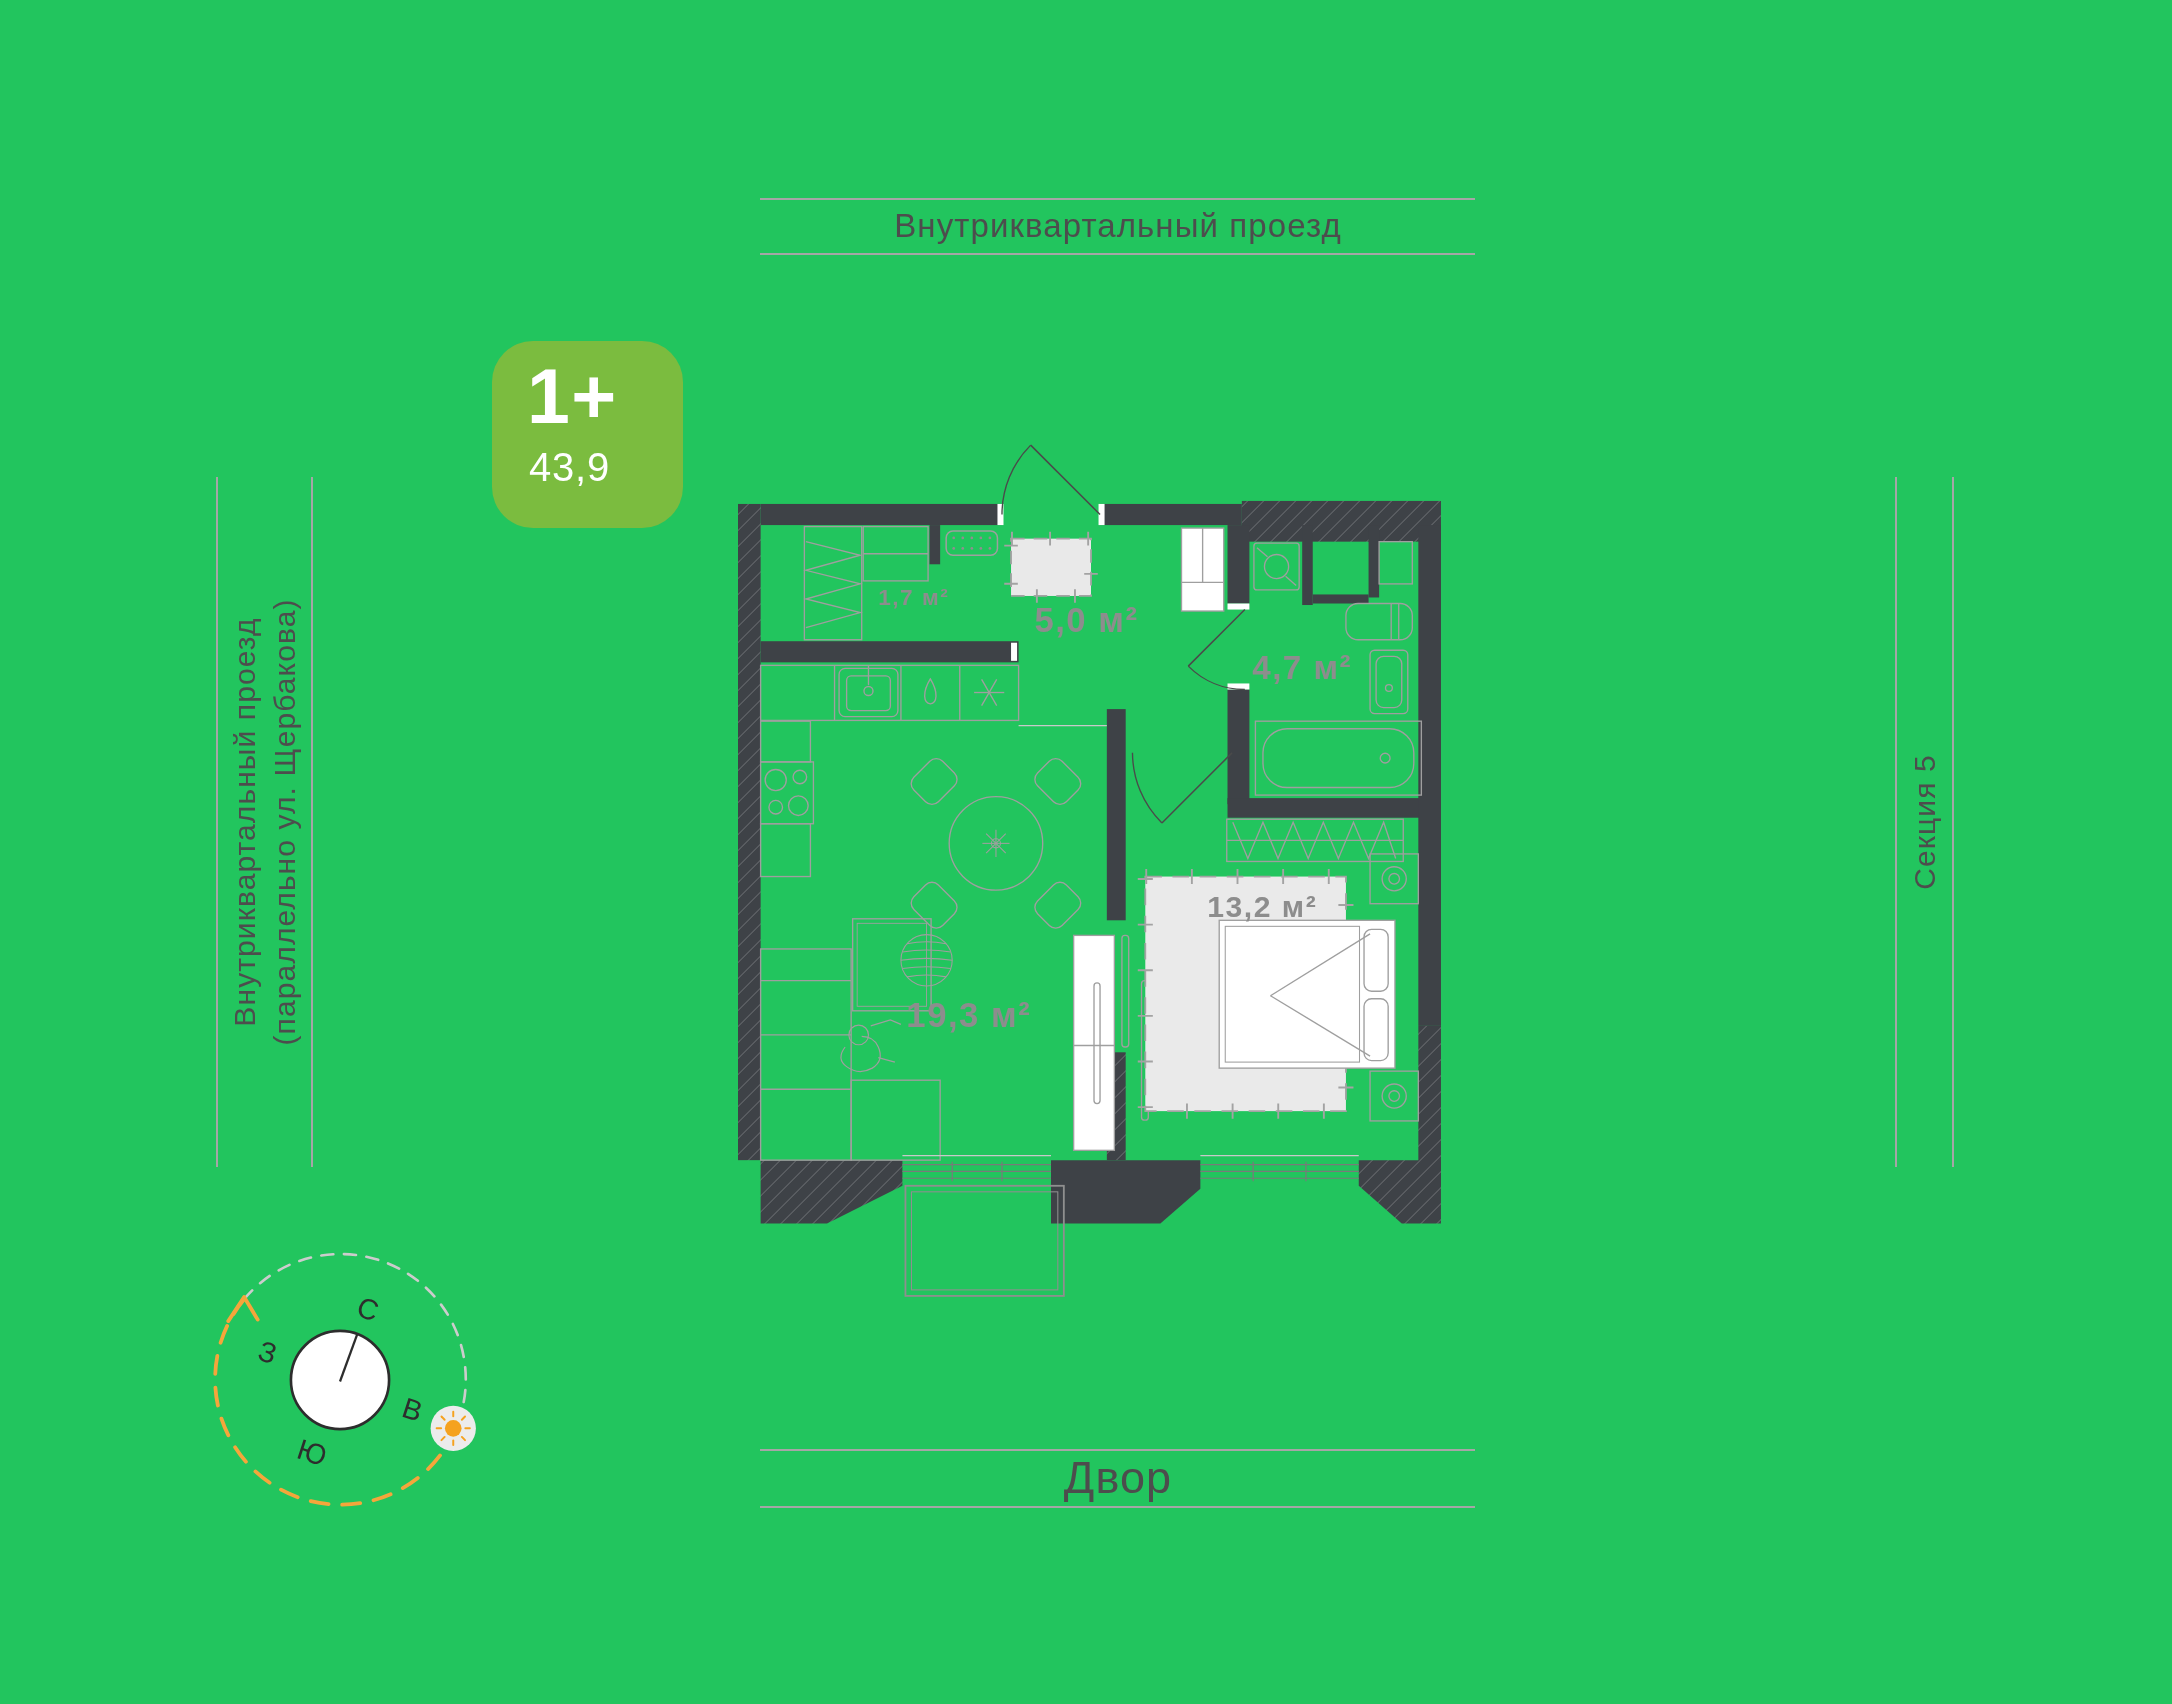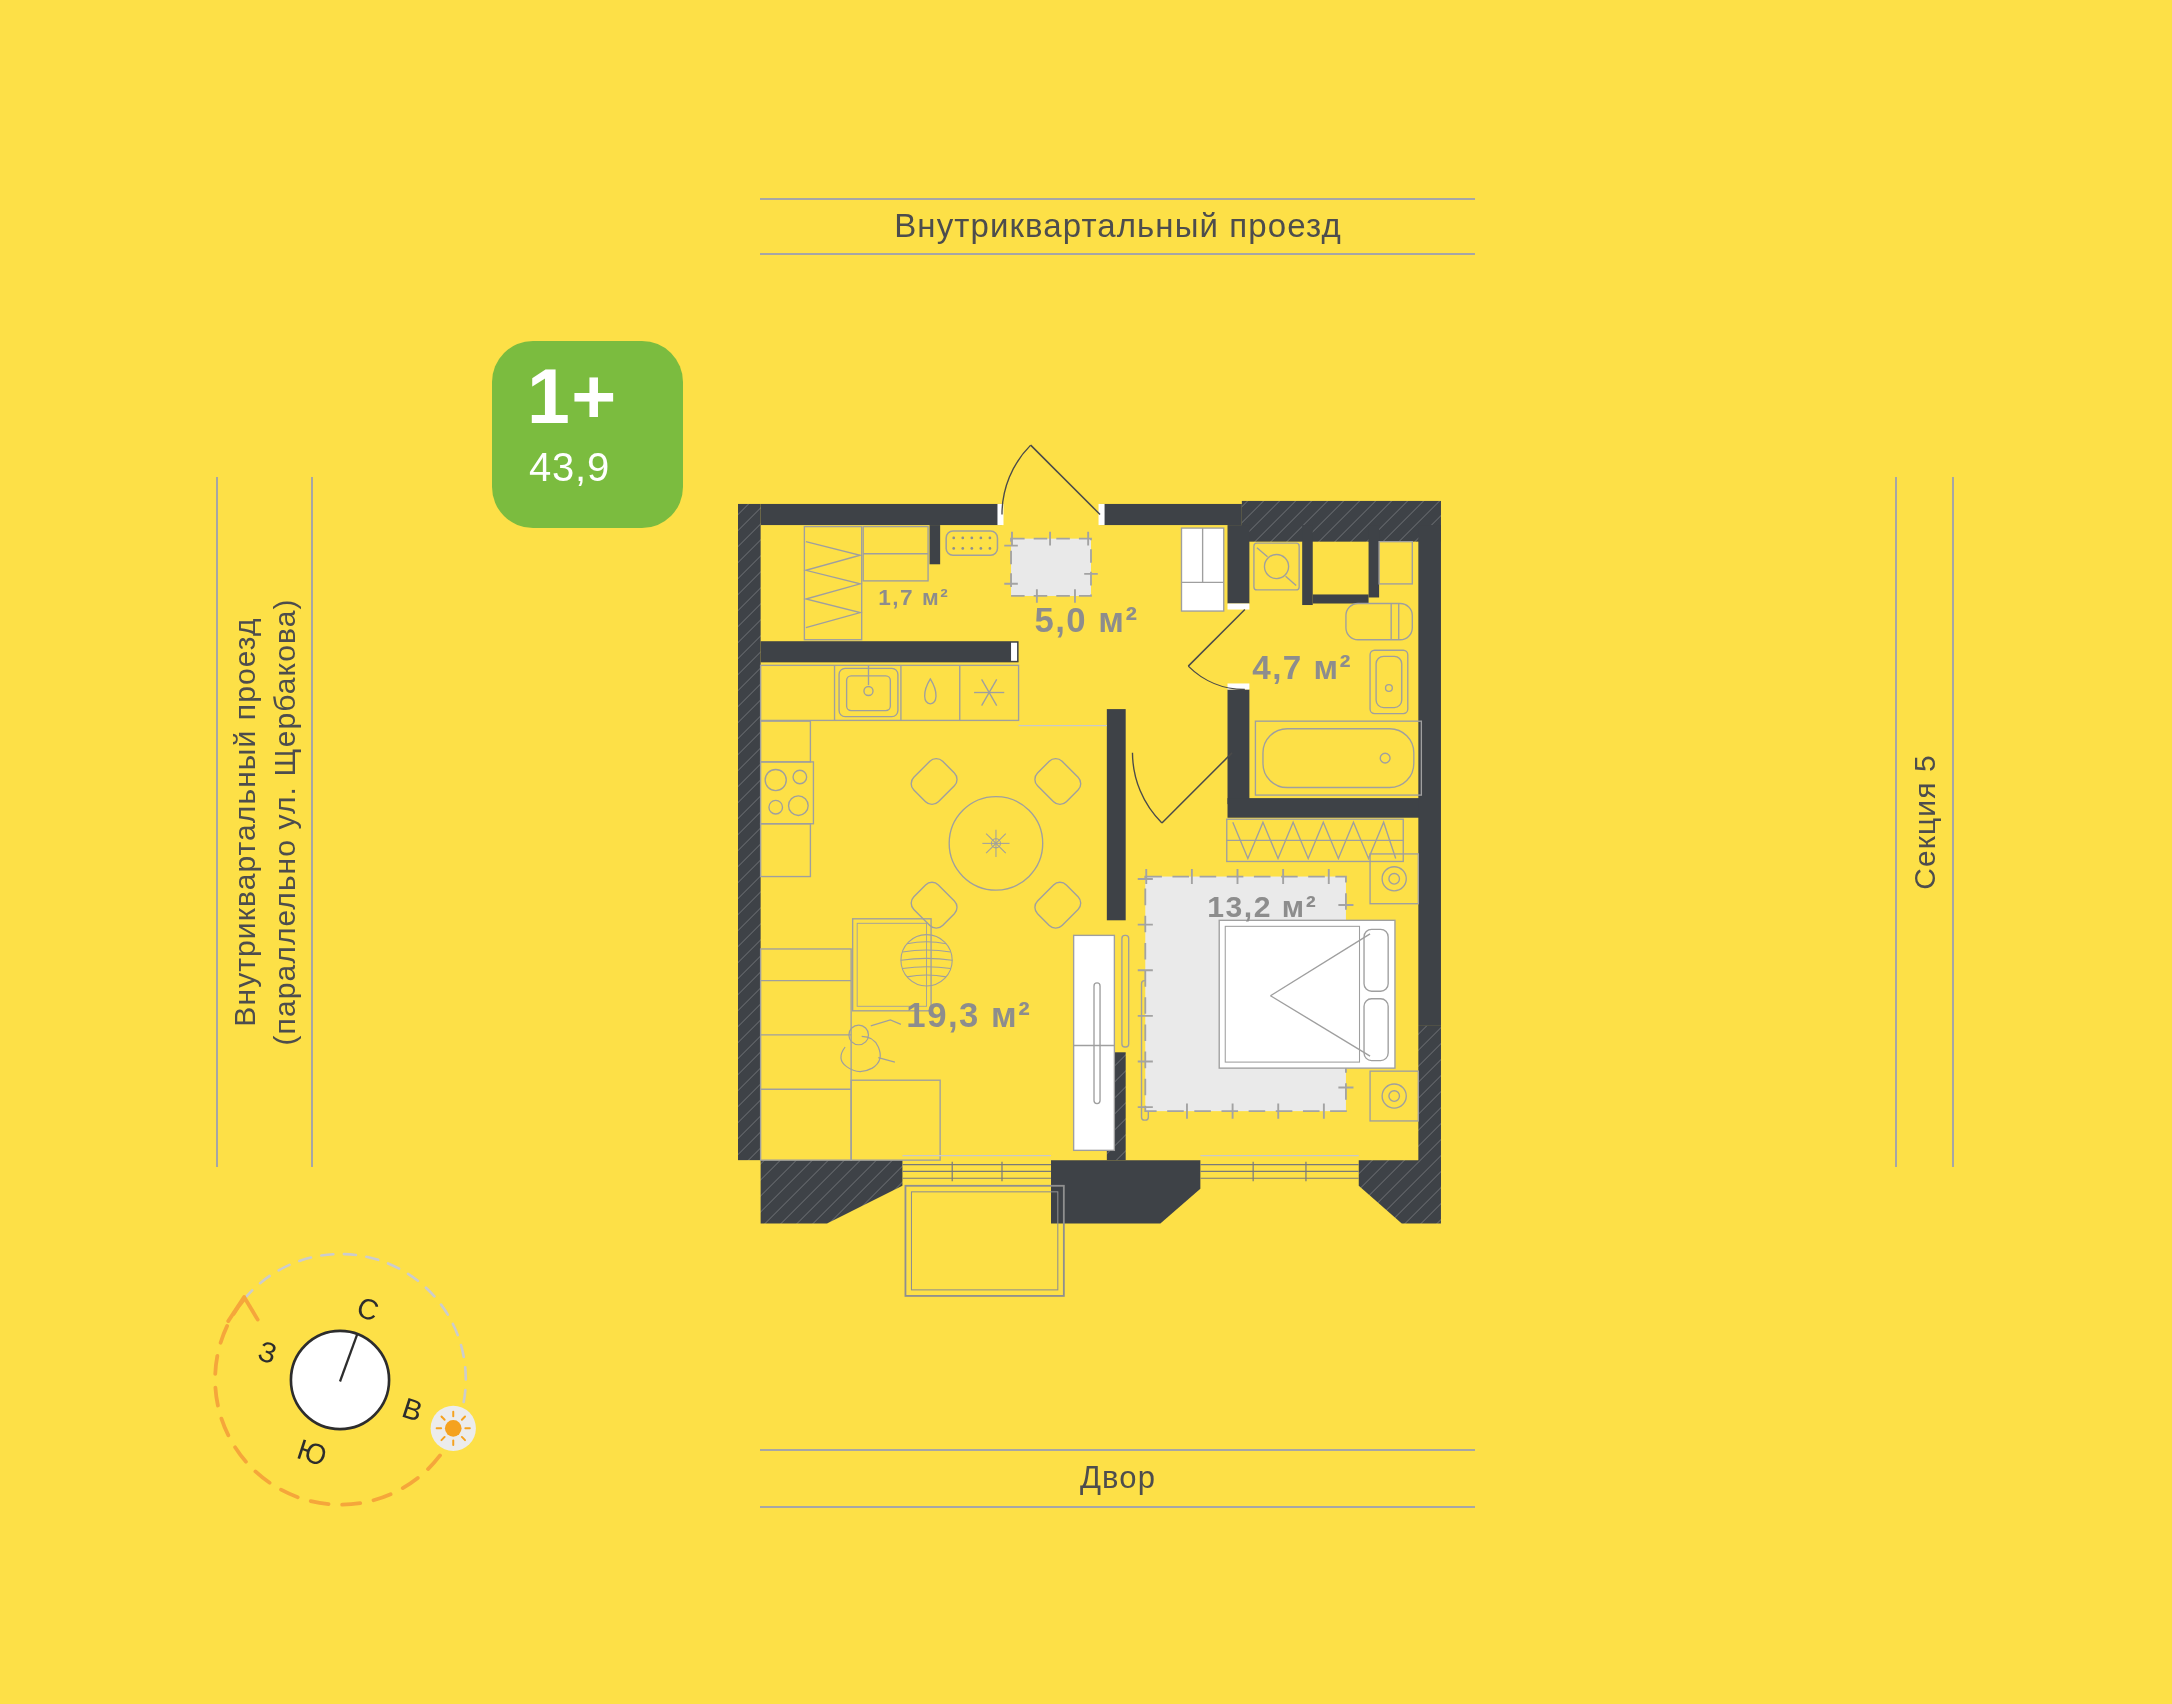--- a/index.html
+++ b/index.html
@@ -1,16 +1,16 @@
 <!DOCTYPE html>
 <html style="font-size:12px"><head>
 <meta charset="utf-8">
 <style>
   html,body{margin:0;padding:0;background:#ffffff;}
-  .canvas{position:relative;width:2172px;height:1705px;background:#fde047;overflow:hidden;
+  .canvas{position:relative;width:2172px;height:1705px;background:#22c55e;overflow:hidden;
           font-family:"Liberation Sans", sans-serif;}
   .rline{position:absolute;background:#a6a6a6;}
   .rline.h{height:2.3px;width:715px;left:760px;}
   .rline.v{width:2.3px;height:690px;top:477px;}
   .road-label{position:absolute;color:#4d4d4d;font-size:33px;letter-spacing:1.1px;white-space:nowrap;}
   .road-label.rot{transform:translate(-50%,-50%) rotate(-90deg);text-align:center;line-height:1.32;font-size:30px;}
   .road-label.hz{transform:translate(-50%,-50%);}
   .badge{position:absolute;left:492px;top:341px;width:191px;height:187px;border-radius:41px;background:#7bbc3f;color:#fff;}
   .badge .t1{position:absolute;left:35px;top:16.6px;font-size:77px;font-weight:bold;line-height:1;letter-spacing:1.5px;}
   .badge .t2{position:absolute;left:37px;top:106px;font-size:40px;line-height:1;letter-spacing:0.8px;}
@@ -20,21 +20,21 @@
 </head>
 <body>
 
 <div class="canvas">
 
   <div class="rline h" style="top:198px"></div>
   <div class="road-label hz" style="left:1118px;top:226px">Внутриквартальный проезд</div>
   <div class="rline h" style="top:253px"></div>
 
   <div class="rline h" style="top:1449px"></div>
-  <div class="road-label hz" style="left:1118px;top:1478px;font-size:31px">Двор</div>
+  <div class="road-label hz" style="left:1118px;top:1478px;font-size:45px">Двор</div>
   <div class="rline h" style="top:1506px"></div>
 
   <div class="rline v" style="left:216px"></div>
   <div class="rline v" style="left:311px"></div>
   <div class="road-label rot" style="left:265px;top:822px">
     <div>Внутриквартальный проезд</div>
     <div>(параллельно ул. Щербакова)</div>
   </div>
 
   <div class="rline v" style="left:1895px"></div>

